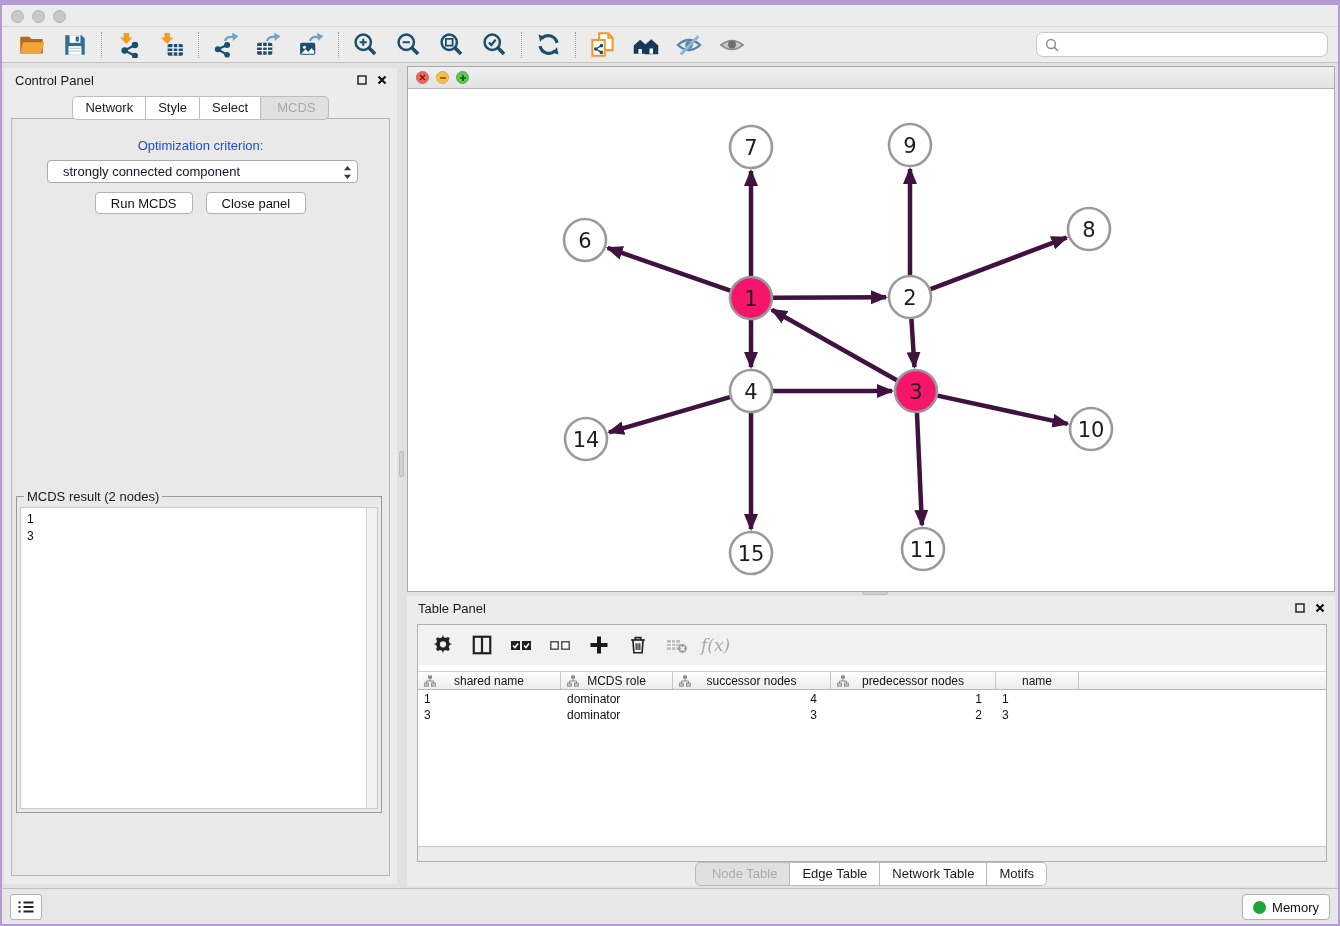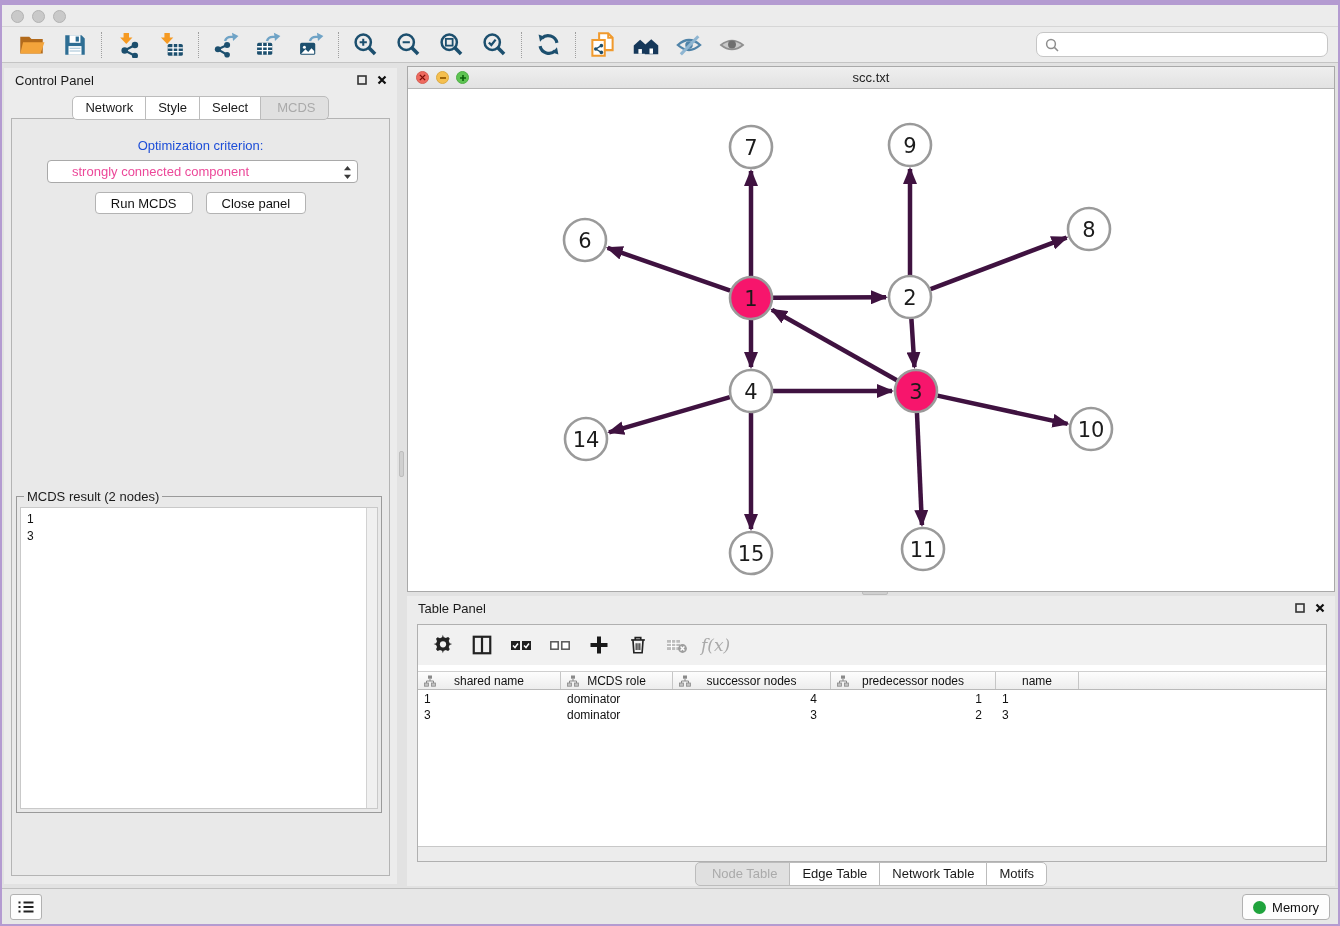--- a/index.html
+++ b/index.html
@@ -29,21 +29,21 @@
   .panelhead { position:absolute; left:0; top:0; width:100%; height:26px; }
   .paneltitle { position:absolute; left:11px; top:5px; font-size:13px; color:#1a1a1a; }
   .head-ics { position:absolute; right:10px; top:7px; display:flex; gap:10px; align-items:center; }
   .cp-body { position:absolute; left:7px; right:7px; top:50px; bottom:8px; background:#e9e9e9; border:1px solid #b4b4b4; }
   .cp-tabs { position:absolute; left:0; right:0; top:28px; text-align:center; z-index:3; white-space:nowrap; }
   .tab { display:inline-block; padding:3px 12px 4px; font-size:13px; background:#fff; border:1px solid #bcbcbc; margin-left:-1px; color:#1a1a1a; cursor:default; }
   .tab:first-child { border-radius:5px 0 0 5px; margin-left:0; }
   .tab:last-child { border-radius:0 5px 5px 0; }
   .tab.selected { background:#e0e0e0; color:#aaaaaa;padding-left:16px; }
   .opt-label { position:absolute; left:0; right:0; top:19px; text-align:center; font-size:13px; color:#1d4ed8; }
-  .dropdown { position:absolute; left:35px; top:41px; width:311px; height:23px; background:#fff; border:1px solid #a9a9a9; border-radius:4px; font-size:13px; color:#ec4899; display:flex; align-items:center; padding-left:24px; }
+  .dropdown { position:absolute; left:35px; top:41px; width:311px; height:23px; background:#fff; border:1px solid #a9a9a9; border-radius:4px; font-size:13px; color:#0f172a; display:flex; align-items:center; padding-left:15px; }
   .dd-arrows { position:absolute; right:5px; top:4px; }
   .btnrow { position:absolute; left:0; right:0; top:73px; display:flex; justify-content:center; gap:13px; }
   .btn { height:22px; background:#fff; border:1px solid #b3b3b3; border-radius:4px; font-size:13px; color:#111; padding:0 15px; font-family:inherit; cursor:default; }
   .fieldset { position:absolute; left:4px; right:7px; top:377px; height:317px; border:1px solid #9a9a9a; }
   .legend { position:absolute; left:7px; top:-8px; background:#e9e9e9; padding:0 3px; font-size:13px; color:#1a1a1a; }
   .resultbox { position:absolute; left:3px; right:3px; top:10px; bottom:3px; background:#fff; border:1px solid #c9c9c9; }
   .resultlines { position:absolute; left:6px; top:3px; font-size:12px; line-height:17px; color:#111; white-space:pre; }
   .scrolltrack { position:absolute; right:0; top:0; bottom:0; width:11px; background:#f0f0f0; border-left:1px solid #d2d2d2; }
 
   
@@ -307,21 +307,20 @@
               <svg width="8" height="8" viewBox="0 0 8 8">
                 <path d="M1 4h6" stroke="#985d00" stroke-width="1.8"></path>
               </svg>
             </div>
           <div class="light green">
               <svg width="8" height="8" viewBox="0 0 8 8">
                 <path d="M4 1v6M1 4h6" stroke="#0a600a" stroke-width="1.6"></path>
               </svg>
             </div>
         </div>
-        <div class="net-title">scc.txt</div>
       </div>
       <div class="net-canvas">
         <svg id="graph-svg" width="926" height="502">
             <defs>
               <marker id="arrow" markerUnits="userSpaceOnUse" markerWidth="18" markerHeight="14" refX="15" refY="7" orient="auto">
                 <path d="M0,0 L17,7 L0,14 Z" fill="#3f1240"></path>
               </marker>
             </defs>
             <line x1="343" y1="187" x2="343" y2="82" stroke="#3f1240" stroke-width="4.5" marker-end="url(#arrow)"></line>
             <line x1="322.23121807335133" y1="201.7434376400866" x2="199.65685301088945" y2="158.91624984717825" stroke="#3f1240" stroke-width="4.5" marker-end="url(#arrow)"></line>

